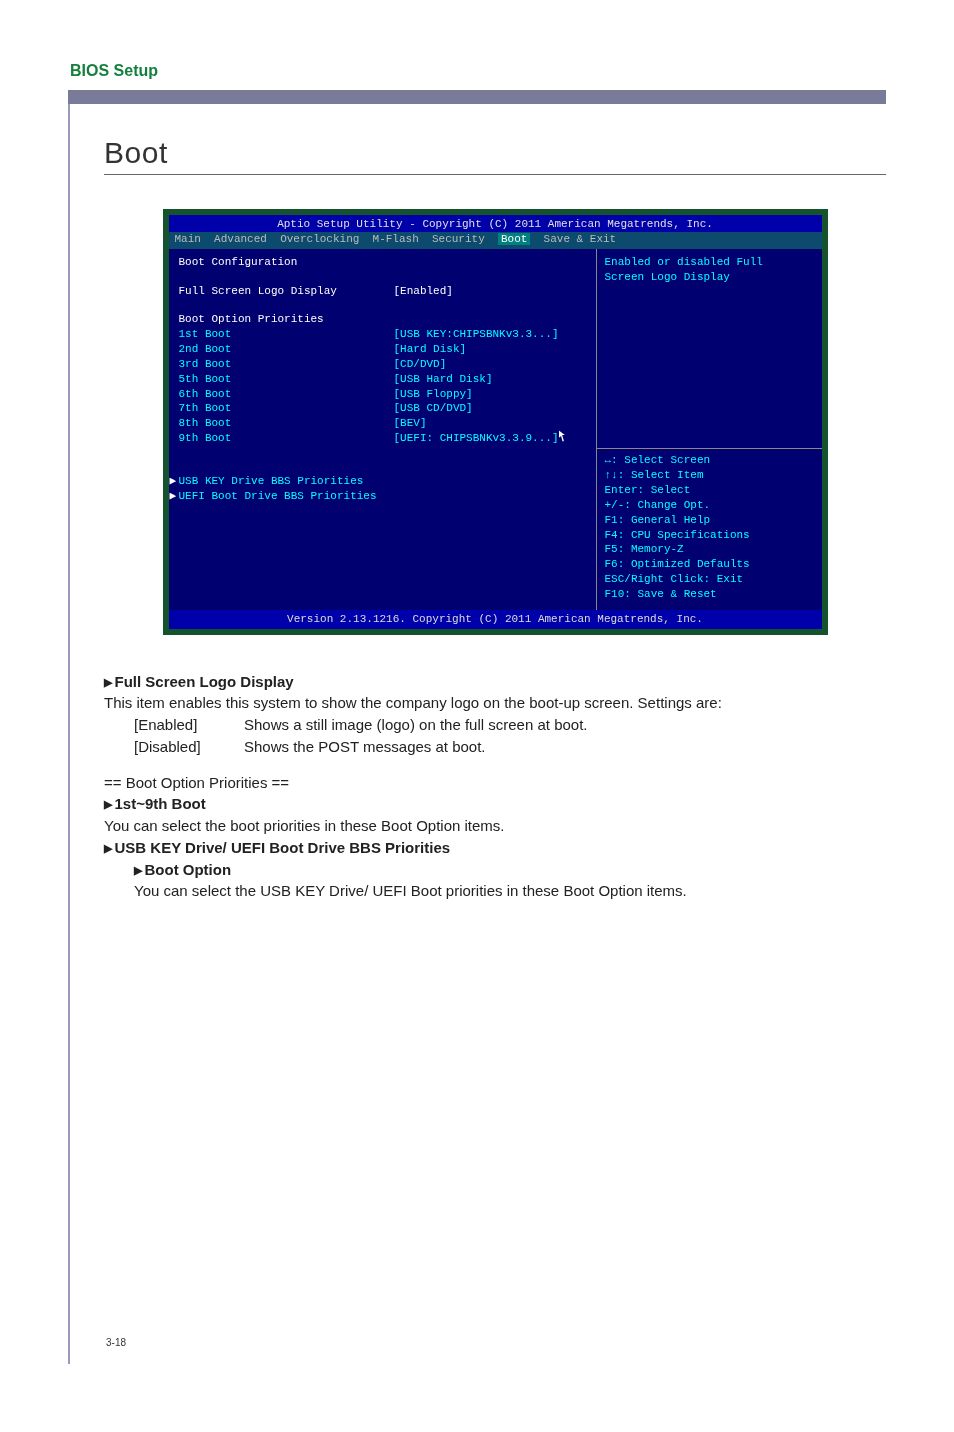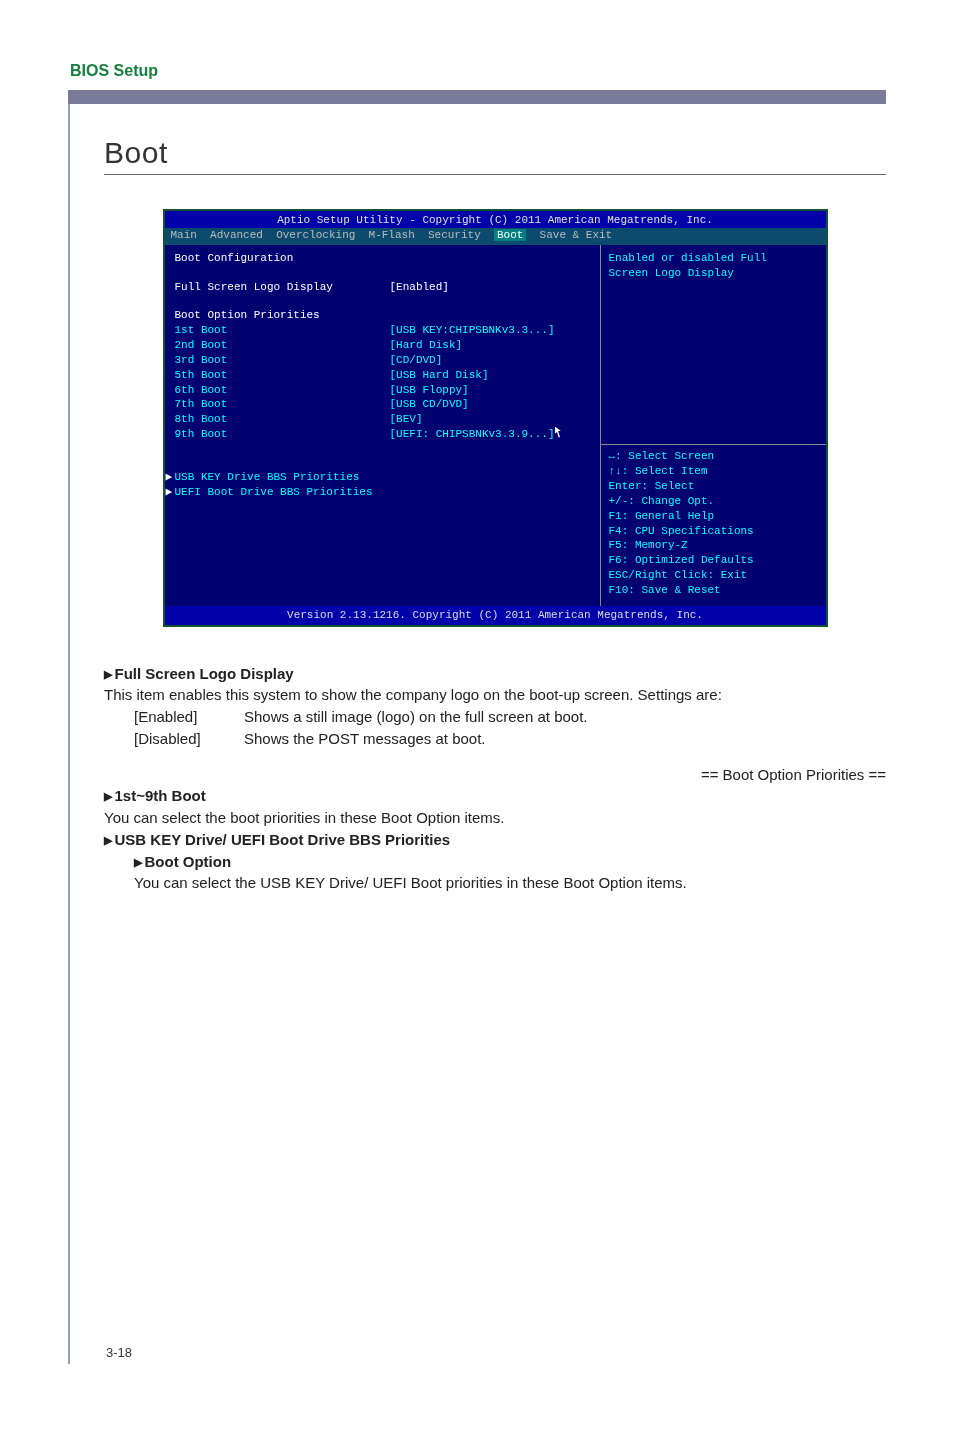--- a/index.html
+++ b/index.html
@@ -43,21 +43,21 @@
     letter-spacing: 0.5px;
   }
   
   .bios-box {
     width: 665px;
     margin: 16px auto 36px auto;
     font-family: "Courier New", monospace;
     font-size: 11px;
     line-height: 1.35;
     background: #000070;
-    border: 2px solid #14532d;
+    border: 6px solid #14532d;
   }
   .bios-titlebar {
     background: #0000aa;
     color: #e0e0e0;
     text-align: center;
     padding: 2px 0 0 0;
   }
   .bios-menu {
     background: #0c4a6e;
     color: #bbb;
@@ -112,27 +112,27 @@
   .spacer { height: 14px; }
 
   
   .doc { font-size: 15px; color: #222; line-height: 1.45; }
   .item-heading { font-weight: bold; }
   .tri { font-size: 11px; vertical-align: 1px; padding-right: 2px; }
   .indent-opts { padding-left: 30px; }
   .opt-row { display: flex; }
   .opt-key { width: 110px; }
   .sub-indent { padding-left: 30px; }
-  .mt10 { margin-top: 14px; text-align: right; }
+  .mt10 { margin-top: 14px; }
   .justify { text-align: justify; }
   .footer-pg {
     position: absolute;
-    bottom: 4px;
+    bottom: 16px;
     left: 36px;
-    font-size: 13px;
+    font-size: 10px;
     color: #333;
   }
 </style>
 </head>
 <body>
 
 <div class="page">
   <div class="header-title">BIOS Setup</div>
   <div class="header-bar"></div>
 

